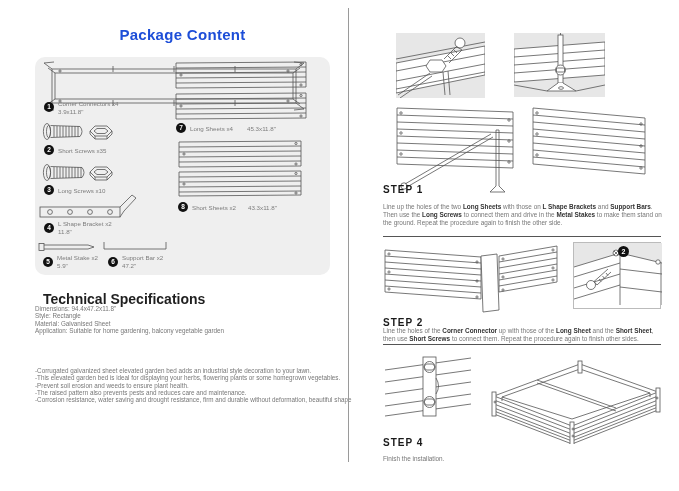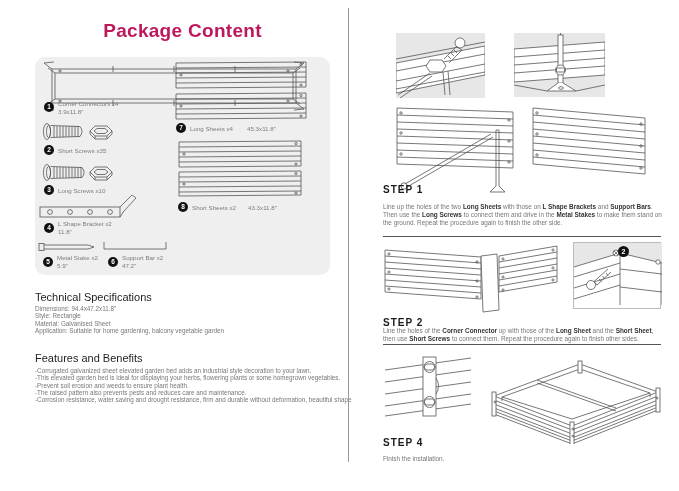--- a/index.html
+++ b/index.html
@@ -2,33 +2,33 @@
 <html><head>
 <meta charset="utf-8">
 <style>
   * { margin:0; padding:0; box-sizing:border-box; }
   html,body { background:#fff; }
   body { font-family:"Liberation Sans", sans-serif; }
   #page { position:relative; width:679px; height:491px; background:#ffffff; overflow:hidden; }
   .abs { position:absolute; }
 
   
-  .page-title { left:35px; top:20px; width:295px; text-align:center;
-    font-size:19px; font-weight:600; color:#be185d; letter-spacing:.3px; }
+  .page-title { left:35px; top:26px; width:295px; text-align:center;
+    font-size:15px; font-weight:600; color:#1d4ed8; letter-spacing:.3px; }
   .parts-panel { left:35px; top:57px; width:295px; height:218px;
     background:#efefef; border-radius:10px; }
   .badge { width:10px; height:10px; border-radius:50%; background:#111;
     color:#fff; font-size:6.5px; font-weight:bold; display:flex;
     align-items:center; justify-content:center; line-height:1; }
   .part-label { font-size:6.2px; color:#7d7d7d; line-height:7.5px; white-space:nowrap; }
   .part-label .dims { display:block; }
   svg { display:block; }
   .lineart { stroke:#555; fill:none; stroke-width:0.8; }
 
-  .sec-heading { font-size:11px; font-weight:400; color:#1f1f1f; }
+  .sec-heading { font-size:14px; font-weight:700; color:#1f1f1f;margin-left:8px; }
   .spec-line, .feat-line { font-size:6.3px; color:#777; line-height:7.3px; white-space:nowrap; }
 
   .vdivider { left:348px; top:8px; width:1px; height:454px; background:#9a9a9a; }
 
   
   .detail-box { background:#e7e7e7; overflow:hidden; }
   .step-heading { font-size:10px; font-weight:600; color:#1a1a1a; letter-spacing:1px; }
   .step-text { font-size:6.4px; color:#777; line-height:8px; }
   .step-text b { color:#333; font-weight:700; }
   .hdivider { height:1px; background:#555; }
@@ -192,21 +192,20 @@
   </div>
 
   <div class="abs sec-heading" style="left:35px;top:291px;">Technical Specifications</div>
   <div class="abs" style="left:35px;top:305px;">
     <div class="spec-line">Dimensions: 94.4x47.2x11.8"</div>
     <div class="spec-line">Style: Rectangle</div>
     <div class="spec-line">Material: Galvanised Sheet</div>
     <div class="spec-line">Application: Suitable for home gardening, balcony vegetable garden</div>
   </div>
 
-  <div class="abs sec-heading" style="left:35px;top:352px;">Features and Benefits</div>
   <div class="abs" style="left:35px;top:367px;">
     <div class="feat-line">-Corrugated galvanized sheet elevated garden bed adds an industrial style decoration to your lawn.</div>
     <div class="feat-line">-This elevated garden bed is ideal for displaying your herbs, flowering plants or some homegrown vegetables.</div>
     <div class="feat-line">-Prevent soil erosion and weeds to ensure plant health.</div>
     <div class="feat-line">-The raised pattern also prevents pests and reduces care and maintenance.</div>
     <div class="feat-line">-Corrosion resistance, water saving and drought resistance, firm and durable without deformation, beautiful shape</div>
   </div>
 
   <div class="abs vdivider"></div>
 

